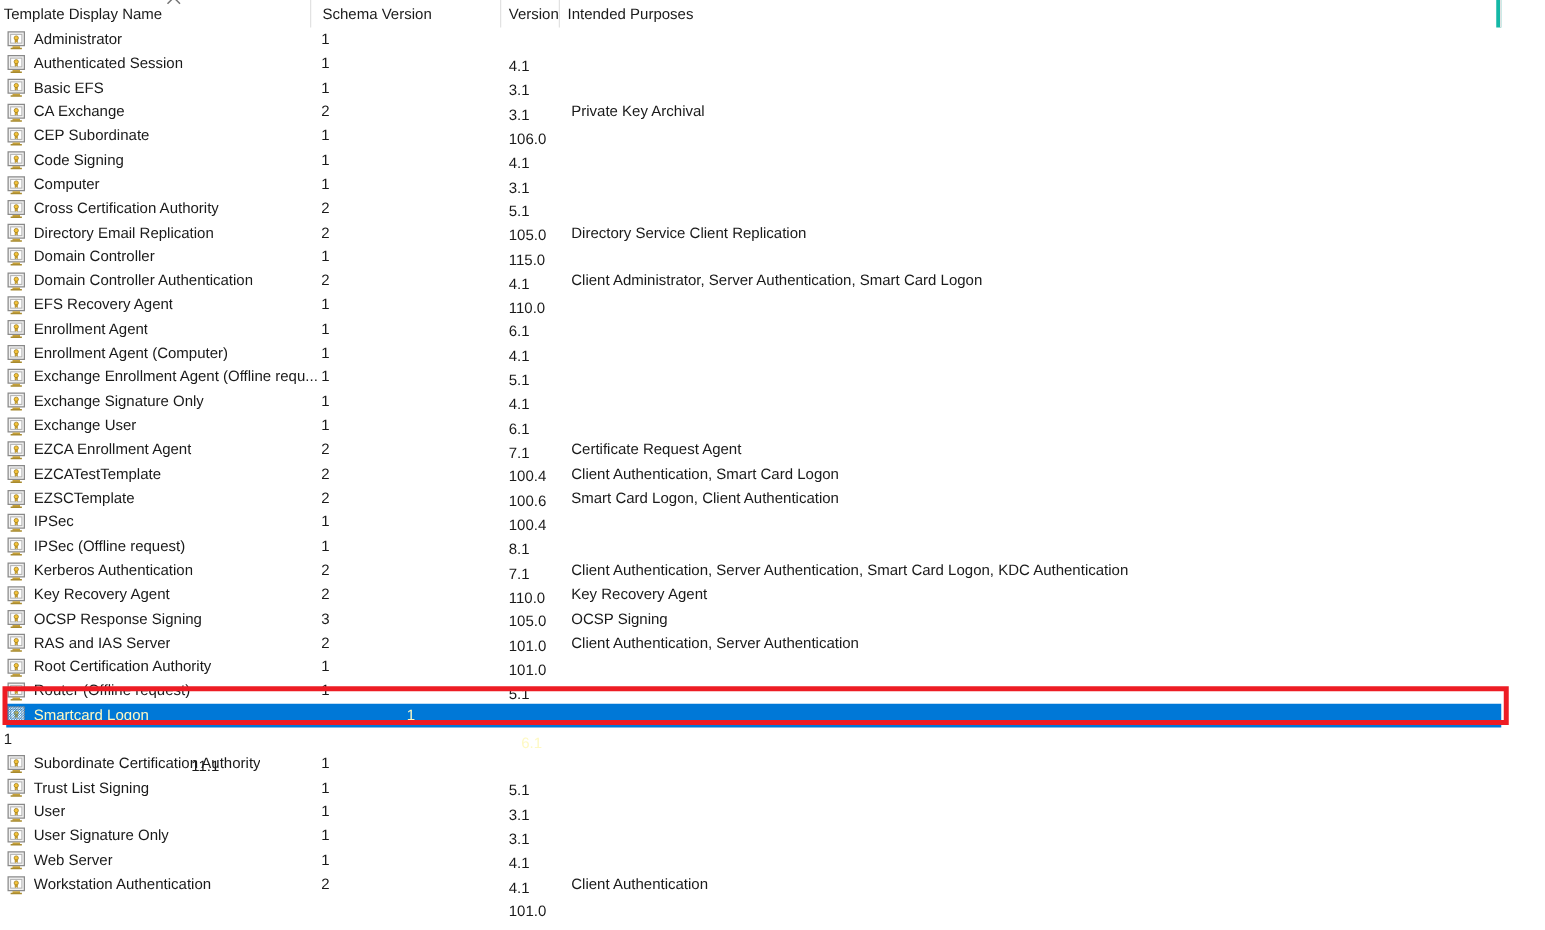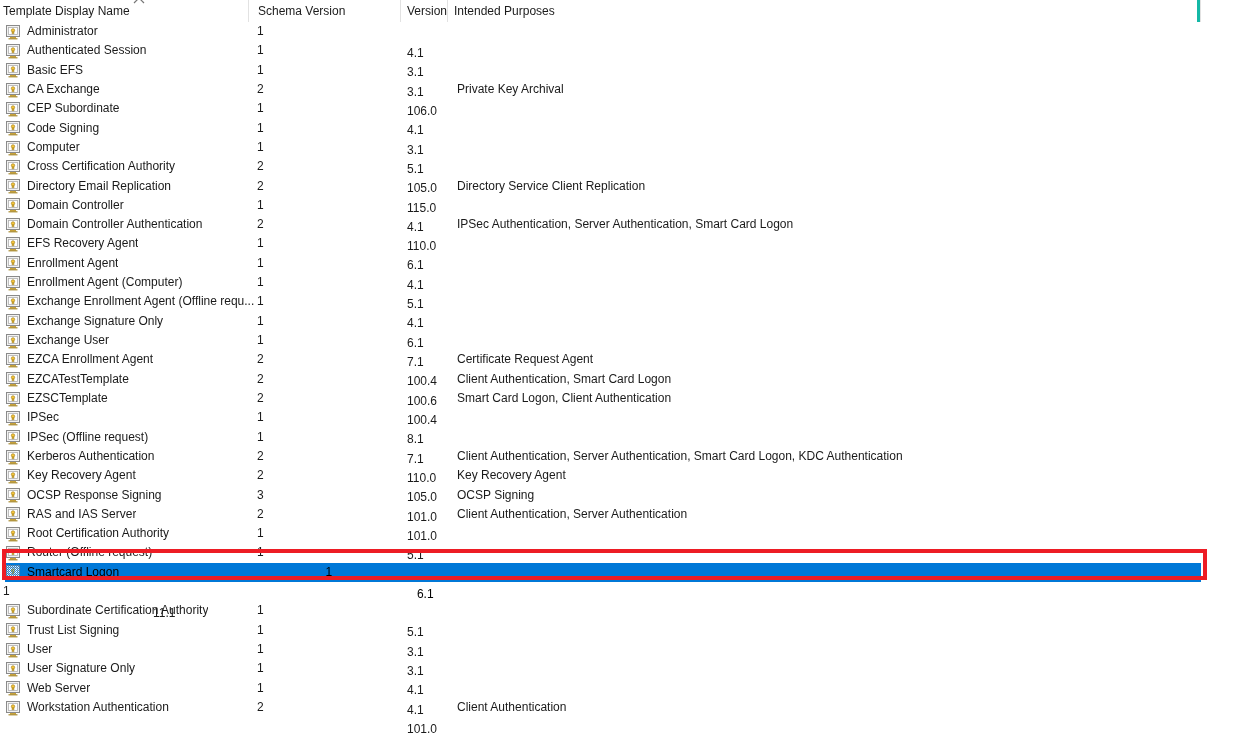--- a/index.html
+++ b/index.html
@@ -102,21 +102,21 @@
     white-space: nowrap;
     line-height: 19.32px;
   }
   .cell-schema { width: 150px; padding-left: 3px; }
   .cell-ver    { width: 47px;  padding-left: 3px; margin-top: 44px; }
   .cell-purp   { width: 770px; padding-left: 6px; }
 
   
   .row.selected {
     background: #0078d7;
-    color: #000000;
+    color: #fef9c3;
     width: 1196px;
     margin-left: 5px;
     text-align: center;
   }
   .row.selected .cell-name { padding-left: 0px; }
   .row.selected .name-text { margin-left: 6px; }
 
   
   .tmpl-icon {
     width: 16px;
@@ -383,21 +383,21 @@
               <rect x="5" y="13" width="6" height="1.6" fill="#c8a23a"></rect>
               <rect x="3.5" y="14.2" width="9" height="1.2" fill="#a88a2e"></rect>
               <circle cx="8" cy="6.4" r="1.7" fill="#f5c43a" stroke="#9b7a18" stroke-width="0.6"></circle>
               <path d="M7.1 8 L7.1 10 L8 9.3 L8.9 10 L8.9 8 Z" fill="#e8b528" stroke="#9b7a18" stroke-width="0.5"></path>
             </svg>
           </span>
           <span class="name-text">Domain Controller Authentication</span>
         </div>
         <div class="cell cell-schema">2</div>
         <div class="cell cell-ver">110.0</div>
-        <div class="cell cell-purp">IPSec Authentication, Server Authentication, Smart Card Logon</div>
+        <div class="cell cell-purp">Client Administrator, Server Authentication, Smart Card Logon</div>
       </div>
       <div class="row">
         <div class="cell cell-name">
           <span class="tmpl-icon">
             <svg width="16" height="16" viewBox="0 0 16 16" aria-hidden="true">
               <rect x="1.5" y="1.5" width="13" height="11" fill="#f2f2f2" stroke="#8a8a8a" stroke-width="1"></rect>
               <rect x="3.5" y="3.5" width="9" height="7" fill="#ffffff" stroke="#b0b0b0" stroke-width="0.8"></rect>
               <rect x="5" y="13" width="6" height="1.6" fill="#c8a23a"></rect>
               <rect x="3.5" y="14.2" width="9" height="1.2" fill="#a88a2e"></rect>
               <circle cx="8" cy="6.4" r="1.7" fill="#f5c43a" stroke="#9b7a18" stroke-width="0.6"></circle>

